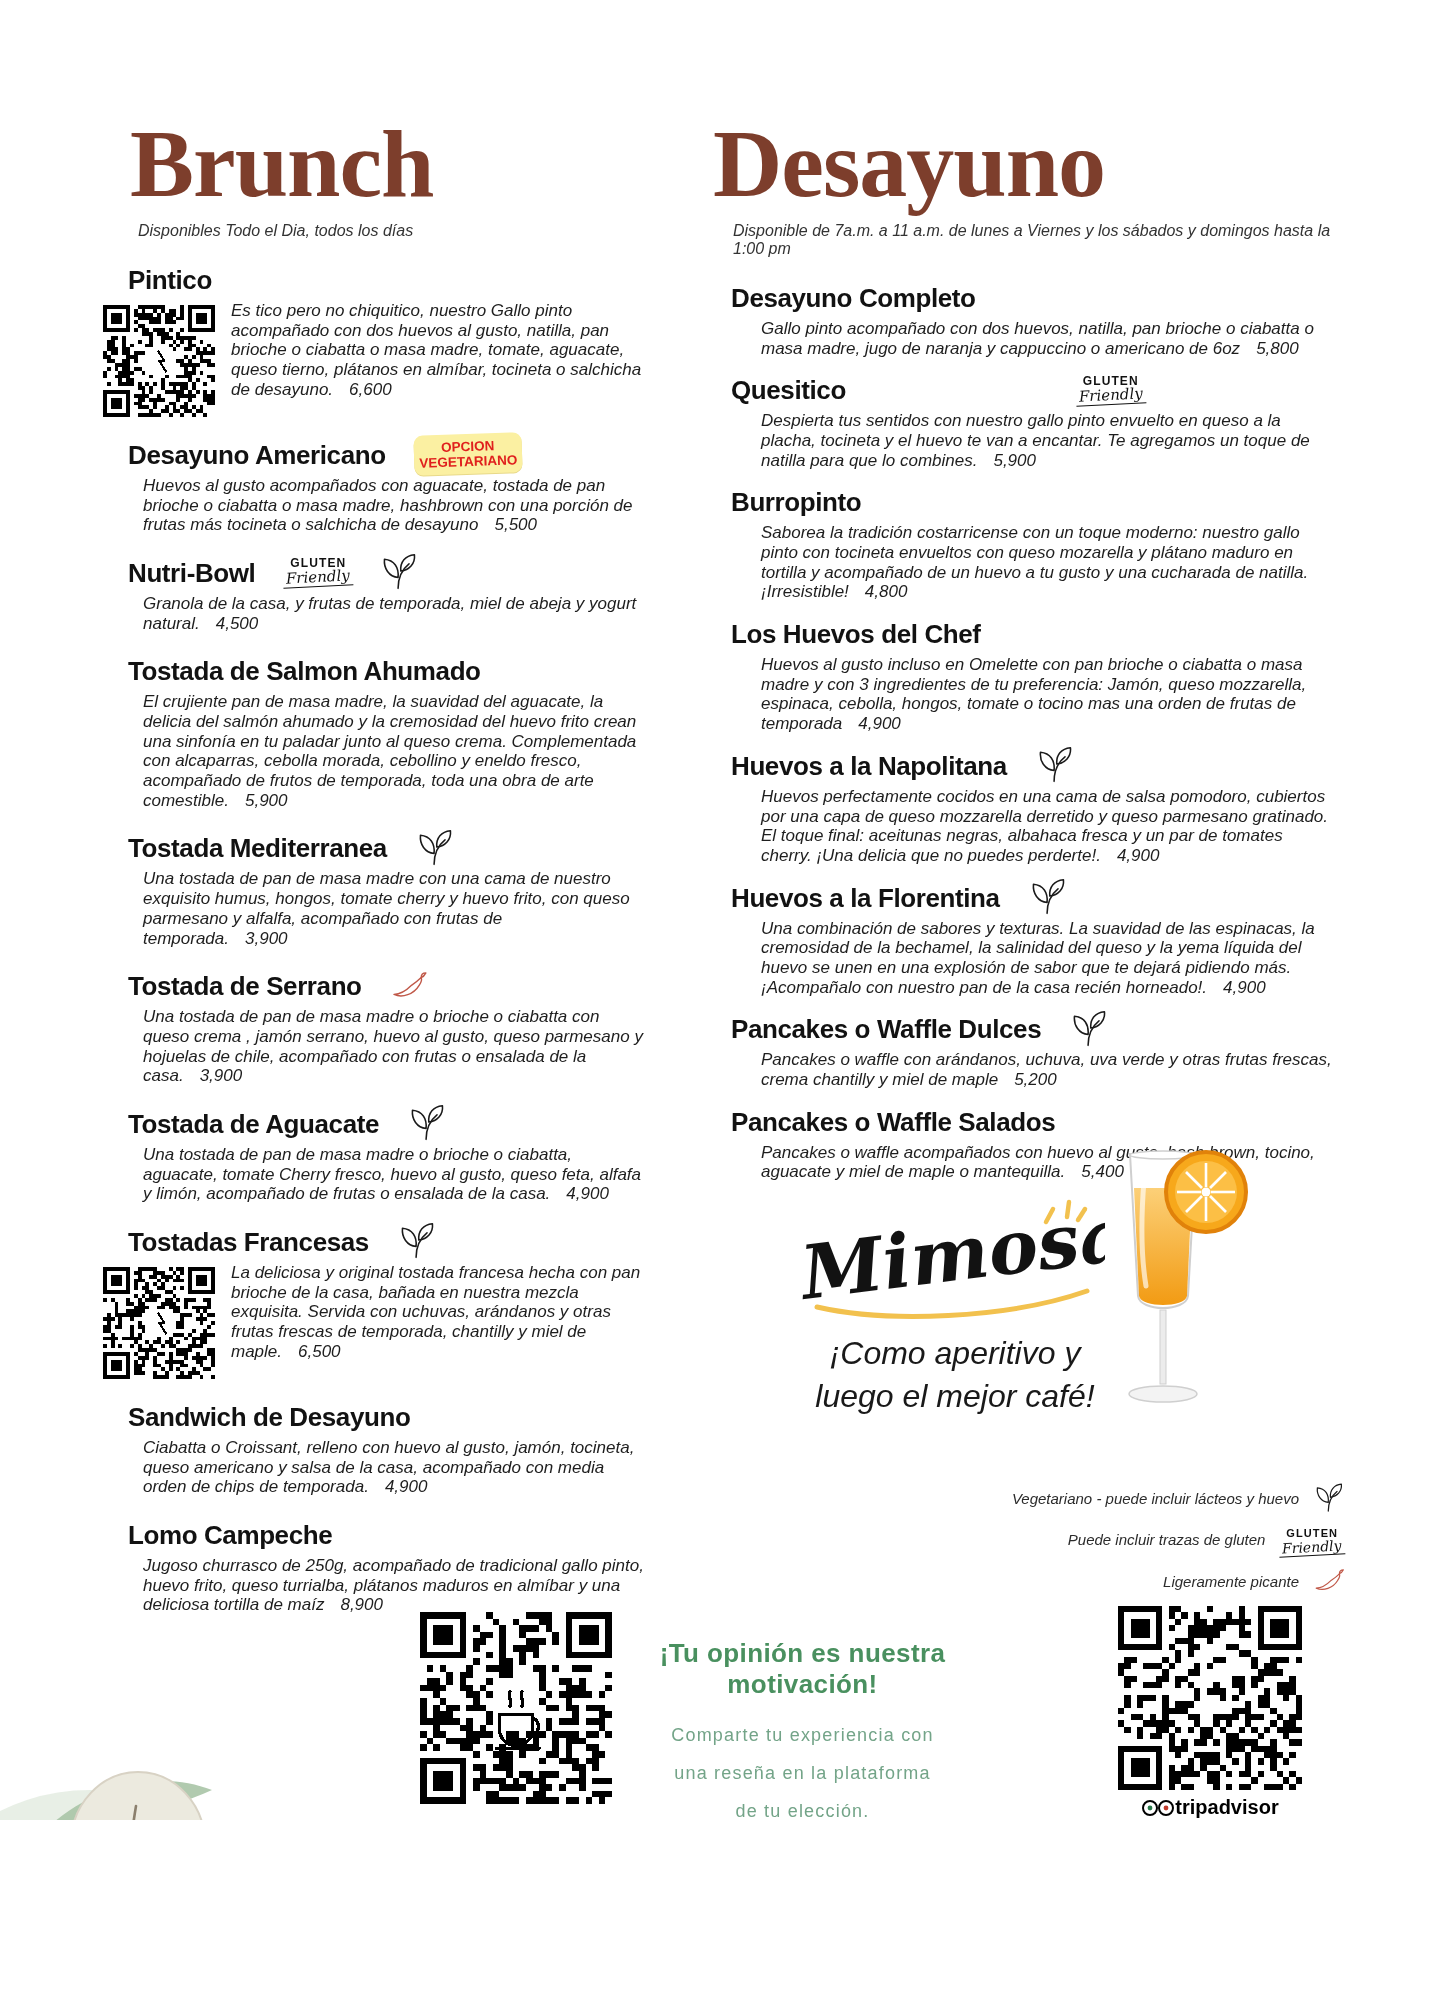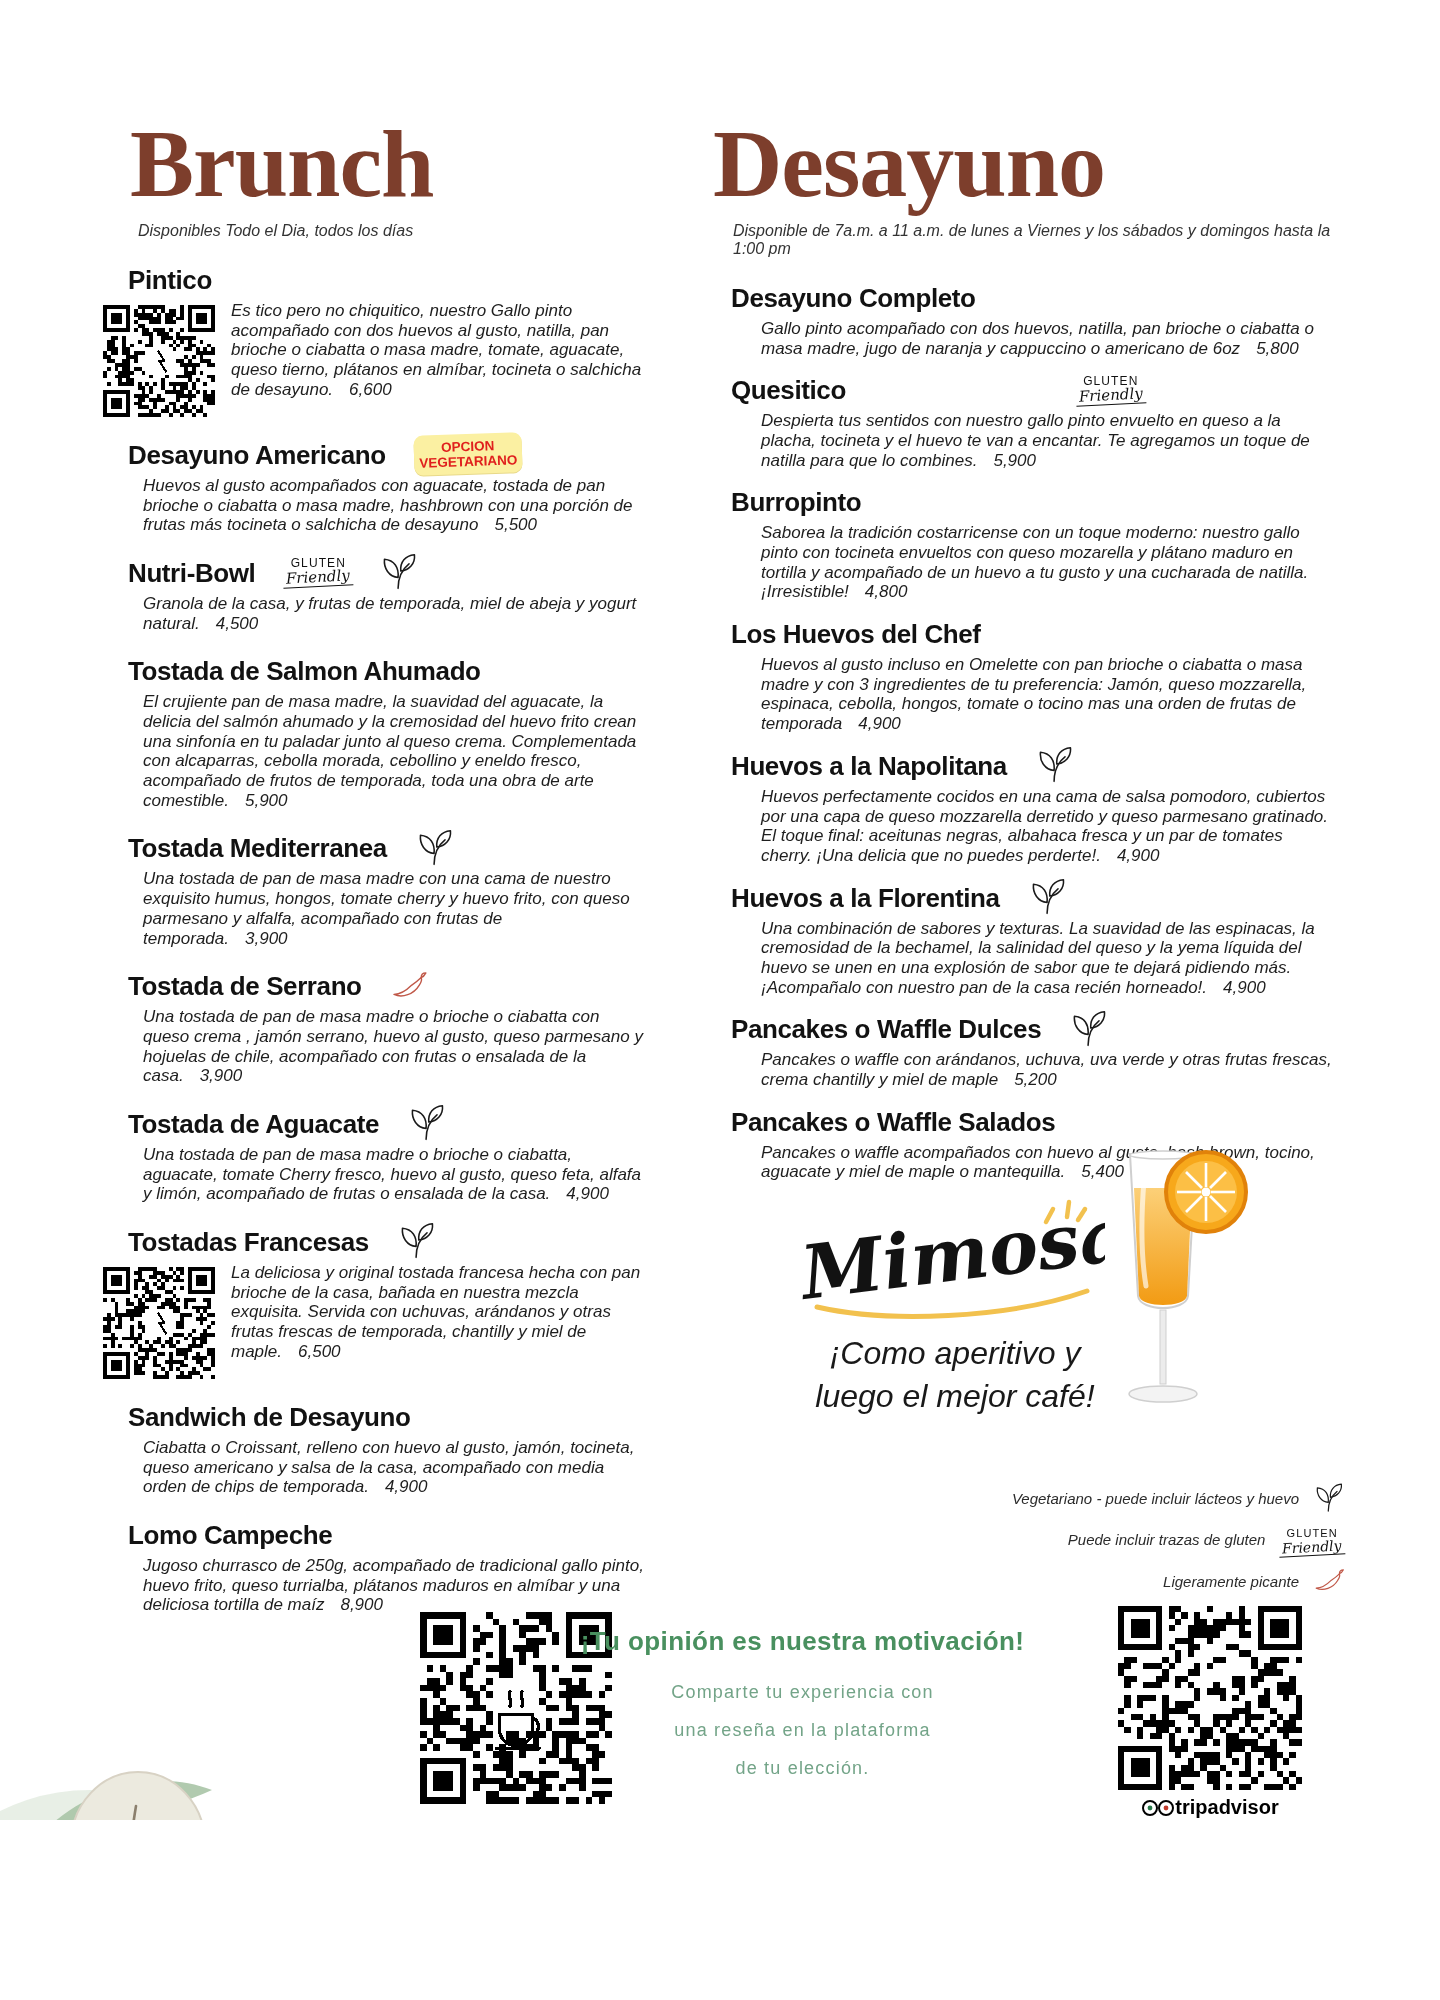--- a/index.html
+++ b/index.html
@@ -30,41 +30,41 @@
   .item-qr{flex:0 0 112px;width:112px;height:112px;margin:4px 16px 0 8px;}
   .item-desc{font-style:italic;font-size:17px;line-height:1.16;color:#1e1e1e;margin:0 10px 0 48px;}
   .item.has-qr .item-desc{margin-left:0;}
   .price{margin-left:16px;}
 
   
   .veg-badge{display:inline-block;width:100px;background:#fbf0a2;color:#e0201d;font-weight:800;font-size:13.5px;line-height:1.12;text-align:center;padding:5px 4px;border-radius:9px;transform:rotate(-2deg);box-shadow:0 1px 0 #e8d98a;}
 
   
   .stamp{display:inline-flex;flex-direction:column;align-items:center;line-height:1;}
-  .stamp-top{font-size:12px;font-weight:400;letter-spacing:1.1px;color:#111;}
+  .stamp-top{font-size:12px;font-weight:700;letter-spacing:1.1px;color:#111;}
   .stamp-script{font-family:"DejaVu Serif",serif;font-style:italic;font-size:15px;color:#111;margin-top:1px;border-bottom:1.6px solid #111;transform:rotate(-3deg);padding:0 3px 1px 3px;}
 
   
   .mimosa-script{position:absolute;left:795px;top:1185px;width:310px;height:150px;}
   .mimosa-tagline{position:absolute;left:800px;top:1332px;width:310px;text-align:center;font-style:italic;font-size:32px;line-height:1.35;color:#191919;}
   .mimosa-glass{position:absolute;left:1068px;top:1146px;width:190px;height:300px;}
 
   
   .legend{position:absolute;right:95px;top:1482px;display:flex;flex-direction:column;gap:9px;align-items:flex-end;justify-content:center;}
   .legend-row{display:flex;align-items:center;gap:14px;}
   .legend-label{font-style:italic;font-size:15px;color:#2b2b2b;}
   .legend .mini-icon svg{width:32px;height:32px;}
   .legend .stamp-top{font-size:11px;}
   .legend .stamp-script{font-size:14px;}
 
   
   .qr-google{position:absolute;left:420px;top:1612px;width:192px;height:192px;}
   .google-logo{position:absolute;left:448px;top:1816px;width:140px;text-align:center;font-size:30px;font-weight:bold;letter-spacing:-0.5px;}
   .review{position:absolute;left:575px;top:1622px;width:455px;text-align:center;}
-  .review-heading{font-size:26px;font-weight:bold;letter-spacing:0.4px;color:#49905f;margin:4px;}
+  .review-heading{font-size:26px;font-weight:bold;letter-spacing:0.4px;color:#49905f;margin:16px;}
   .review-lines{margin-top:16px;font-size:18px;letter-spacing:1.2px;line-height:38px;color:#73a488;}
   .qr-trip{position:absolute;left:1118px;top:1606px;width:184px;height:184px;}
   .trip-logo{position:absolute;left:1118px;top:1796px;width:184px;text-align:center;font-size:20px;font-weight:bold;color:#000;display:flex;align-items:center;justify-content:center;}
   .brand{position:absolute;left:875px;top:1850px;width:460px;text-align:right;}
   .brand-sub{font-size:28px;font-weight:normal;letter-spacing:5px;margin:-8px 10px 0 0;color:#0f172a;}
   .price-note{position:absolute;left:495px;top:1934px;font-style:italic;font-size:19px;color:#1c1c1c;}
   .bottom-strip{position:absolute;left:495px;right:0;top:1990px;height:10px;background:#15544a;}
   .decor{position:absolute;left:0;top:1600px;width:470px;height:400px;}
 </style>
 </head>

